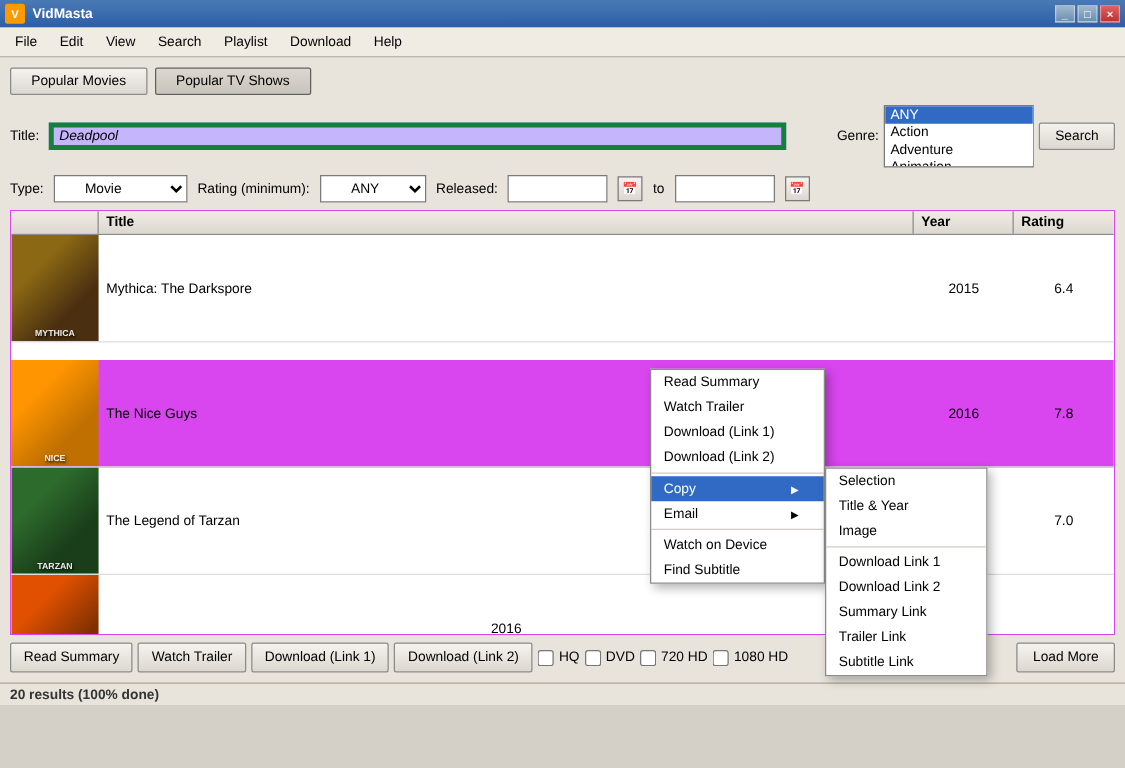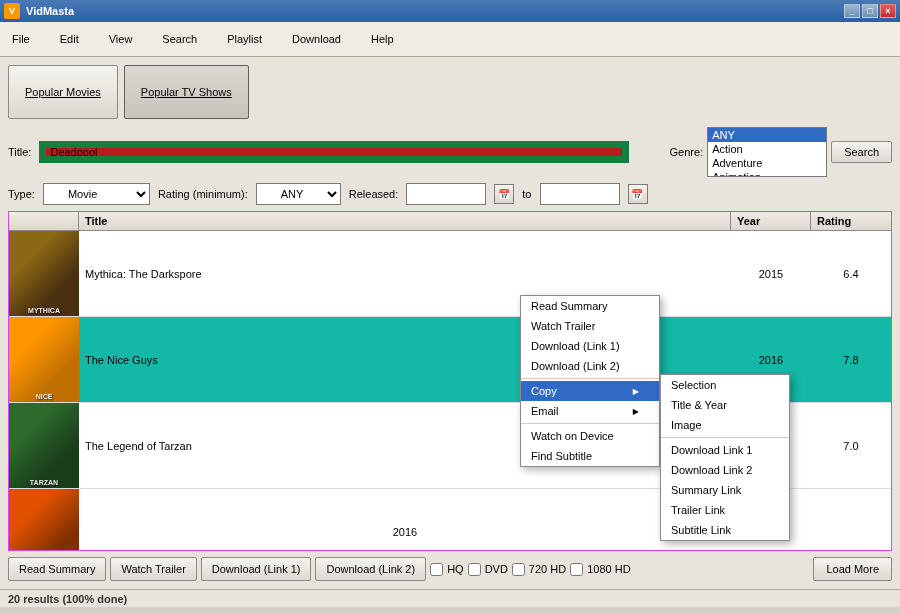--- a/index.html
+++ b/index.html
@@ -54,73 +54,73 @@
       font-size: 9px;
       display: flex;
       align-items: center;
       justify-content: center;
       cursor: pointer;
     }
     .title-bar-btn.close { background: linear-gradient(to bottom, #e06060, #c03030); }
     
     .menu-bar {
       background: #f0ece4;
-      height: 35px;
+      height: 24px;
       display: flex;
       align-items: center;
       padding: 0 4px;
       border-bottom: 1px solid #b0a898;
-      gap: 14px;
+      gap: 2px;
     }
     .menu-item {
       padding: 2px 8px;
       cursor: pointer;
       font-size: 11px;
       color: #000;
     }
     
     .main-window {
       background: #e8e4dc;
       padding: 8px;
     }
     
     .top-buttons {
       display: flex;
       gap: 6px;
       margin-bottom: 8px;
     }
     .nav-btn {
-      padding: 20px 16px;
+      padding: 4px 16px;
       border: 1px solid #8a8a8a;
       background: linear-gradient(to bottom, #f5f3ee, #dcd8d0);
       cursor: pointer;
       font-size: 11px;
       border-radius: 2px;
-      text-decoration: underline;
     }
     .nav-btn.active {
       background: linear-gradient(to bottom, #dcd8d0, #c8c4bc);
       border-color: #606060;
     }
     
     .search-row {
       display: flex;
       align-items: center;
       gap: 8px;
       margin-bottom: 6px;
     }
     .search-label { font-size: 11px; color: #000; }
     .search-input {
       flex: 1;
       height: 22px;
-      border: 7px solid #15803d;
-      background: #b91c1c;
+      border: 4px solid #15803d;
+      background: #c4b5fd;
       padding: 0 4px;
       font-size: 11px;
       max-width: 590px;
+      font-style: italic;
     }
     .genre-section {
       display: flex;
       align-items: center;
       gap: 4px;
       margin-left: auto;
     }
     .genre-listbox {
       width: 120px;
       height: 50px;
@@ -201,21 +201,21 @@
       color: #000;
     }
     .results-header-cell:last-child { border-right: none; }
     .result-row {
       display: grid;
       grid-template-columns: 70px 1fr 80px 80px;
       border-bottom: 1px solid #ddd;
       cursor: pointer;
       min-height: 85px;
     }
-    .result-row.selected { background: #14b8a6; }
+    .result-row.selected { background: #d946ef; margin-top: 14px; }
     .result-thumbnail {
       width: 70px;
       height: 85px;
       overflow: hidden;
       position: relative;
     }
     .thumb-placeholder {
       width: 70px;
       height: 85px;
       display: flex;

